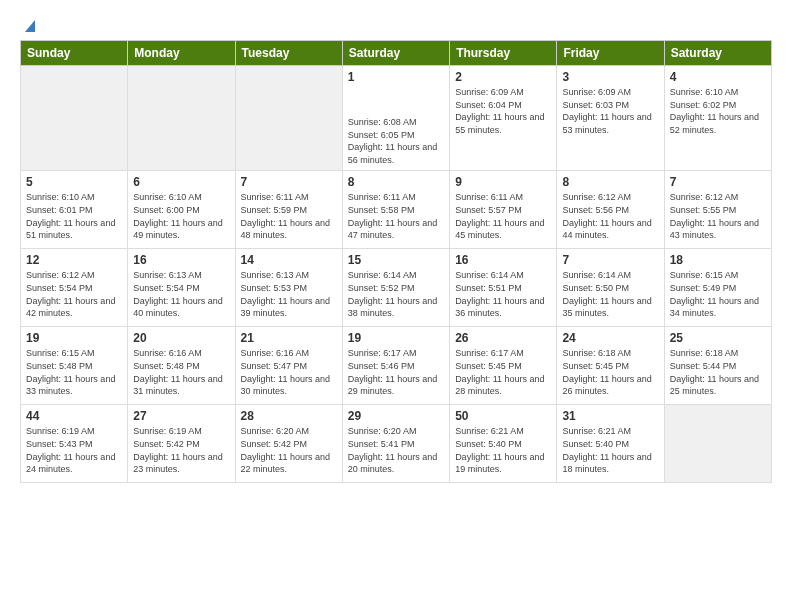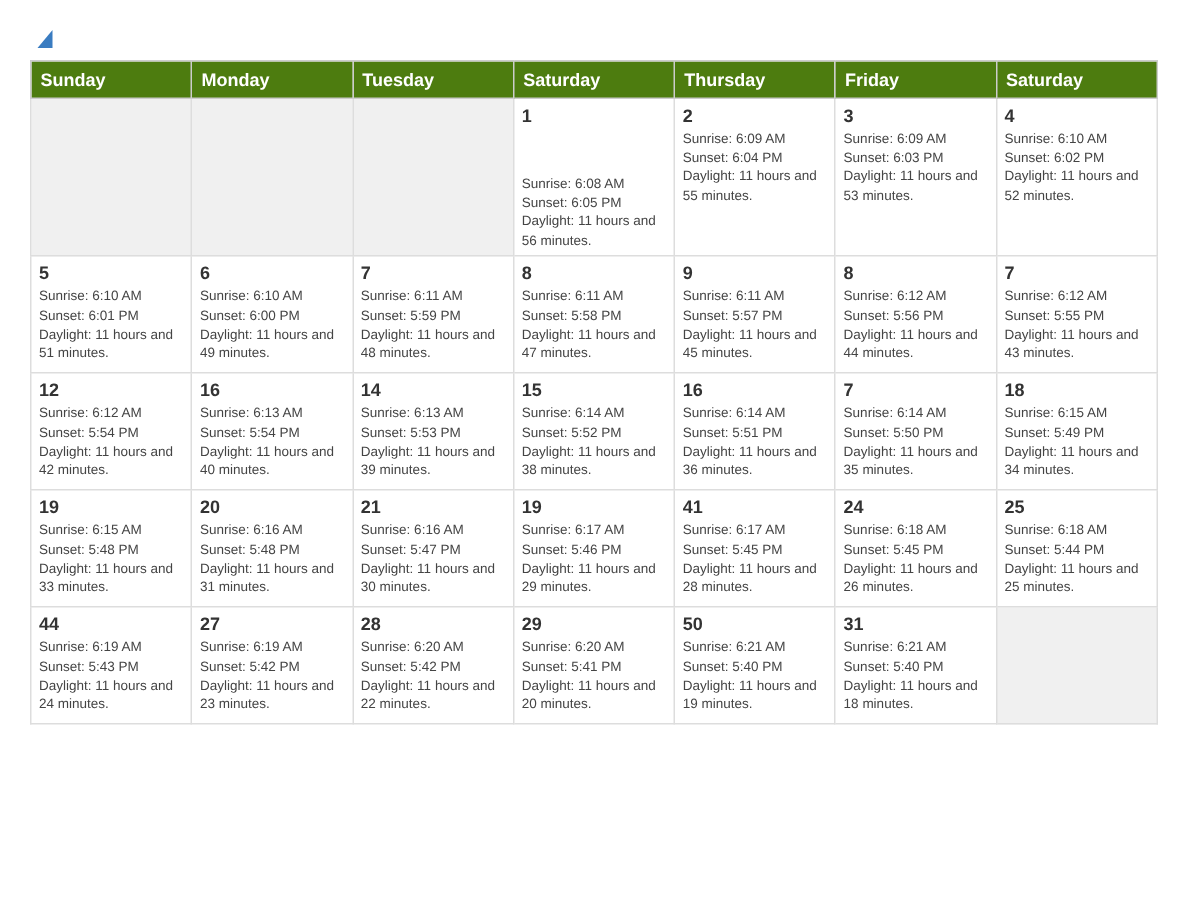--- a/index.html
+++ b/index.html
@@ -244,21 +244,21 @@
 Sunset: 5:47 PM
 Daylight: 11 hours and 30 minutes.</div>
           </td>
           <td>
             <span class="day-num">19</span>
             <div class="cell-text" style="white-space: pre-line;">Sunrise: 6:17 AM
 Sunset: 5:46 PM
 Daylight: 11 hours and 29 minutes.</div>
           </td>
           <td>
-            <span class="day-num">41</span>
+            <span class="day-num">26</span>
             <div class="cell-text" style="white-space: pre-line;">Sunrise: 6:17 AM
 Sunset: 5:45 PM
 Daylight: 11 hours and 28 minutes.</div>
           </td>
           <td>
             <span class="day-num">24</span>
             <div class="cell-text" style="white-space: pre-line;">Sunrise: 6:18 AM
 Sunset: 5:45 PM
 Daylight: 11 hours and 26 minutes.</div>
           </td>

